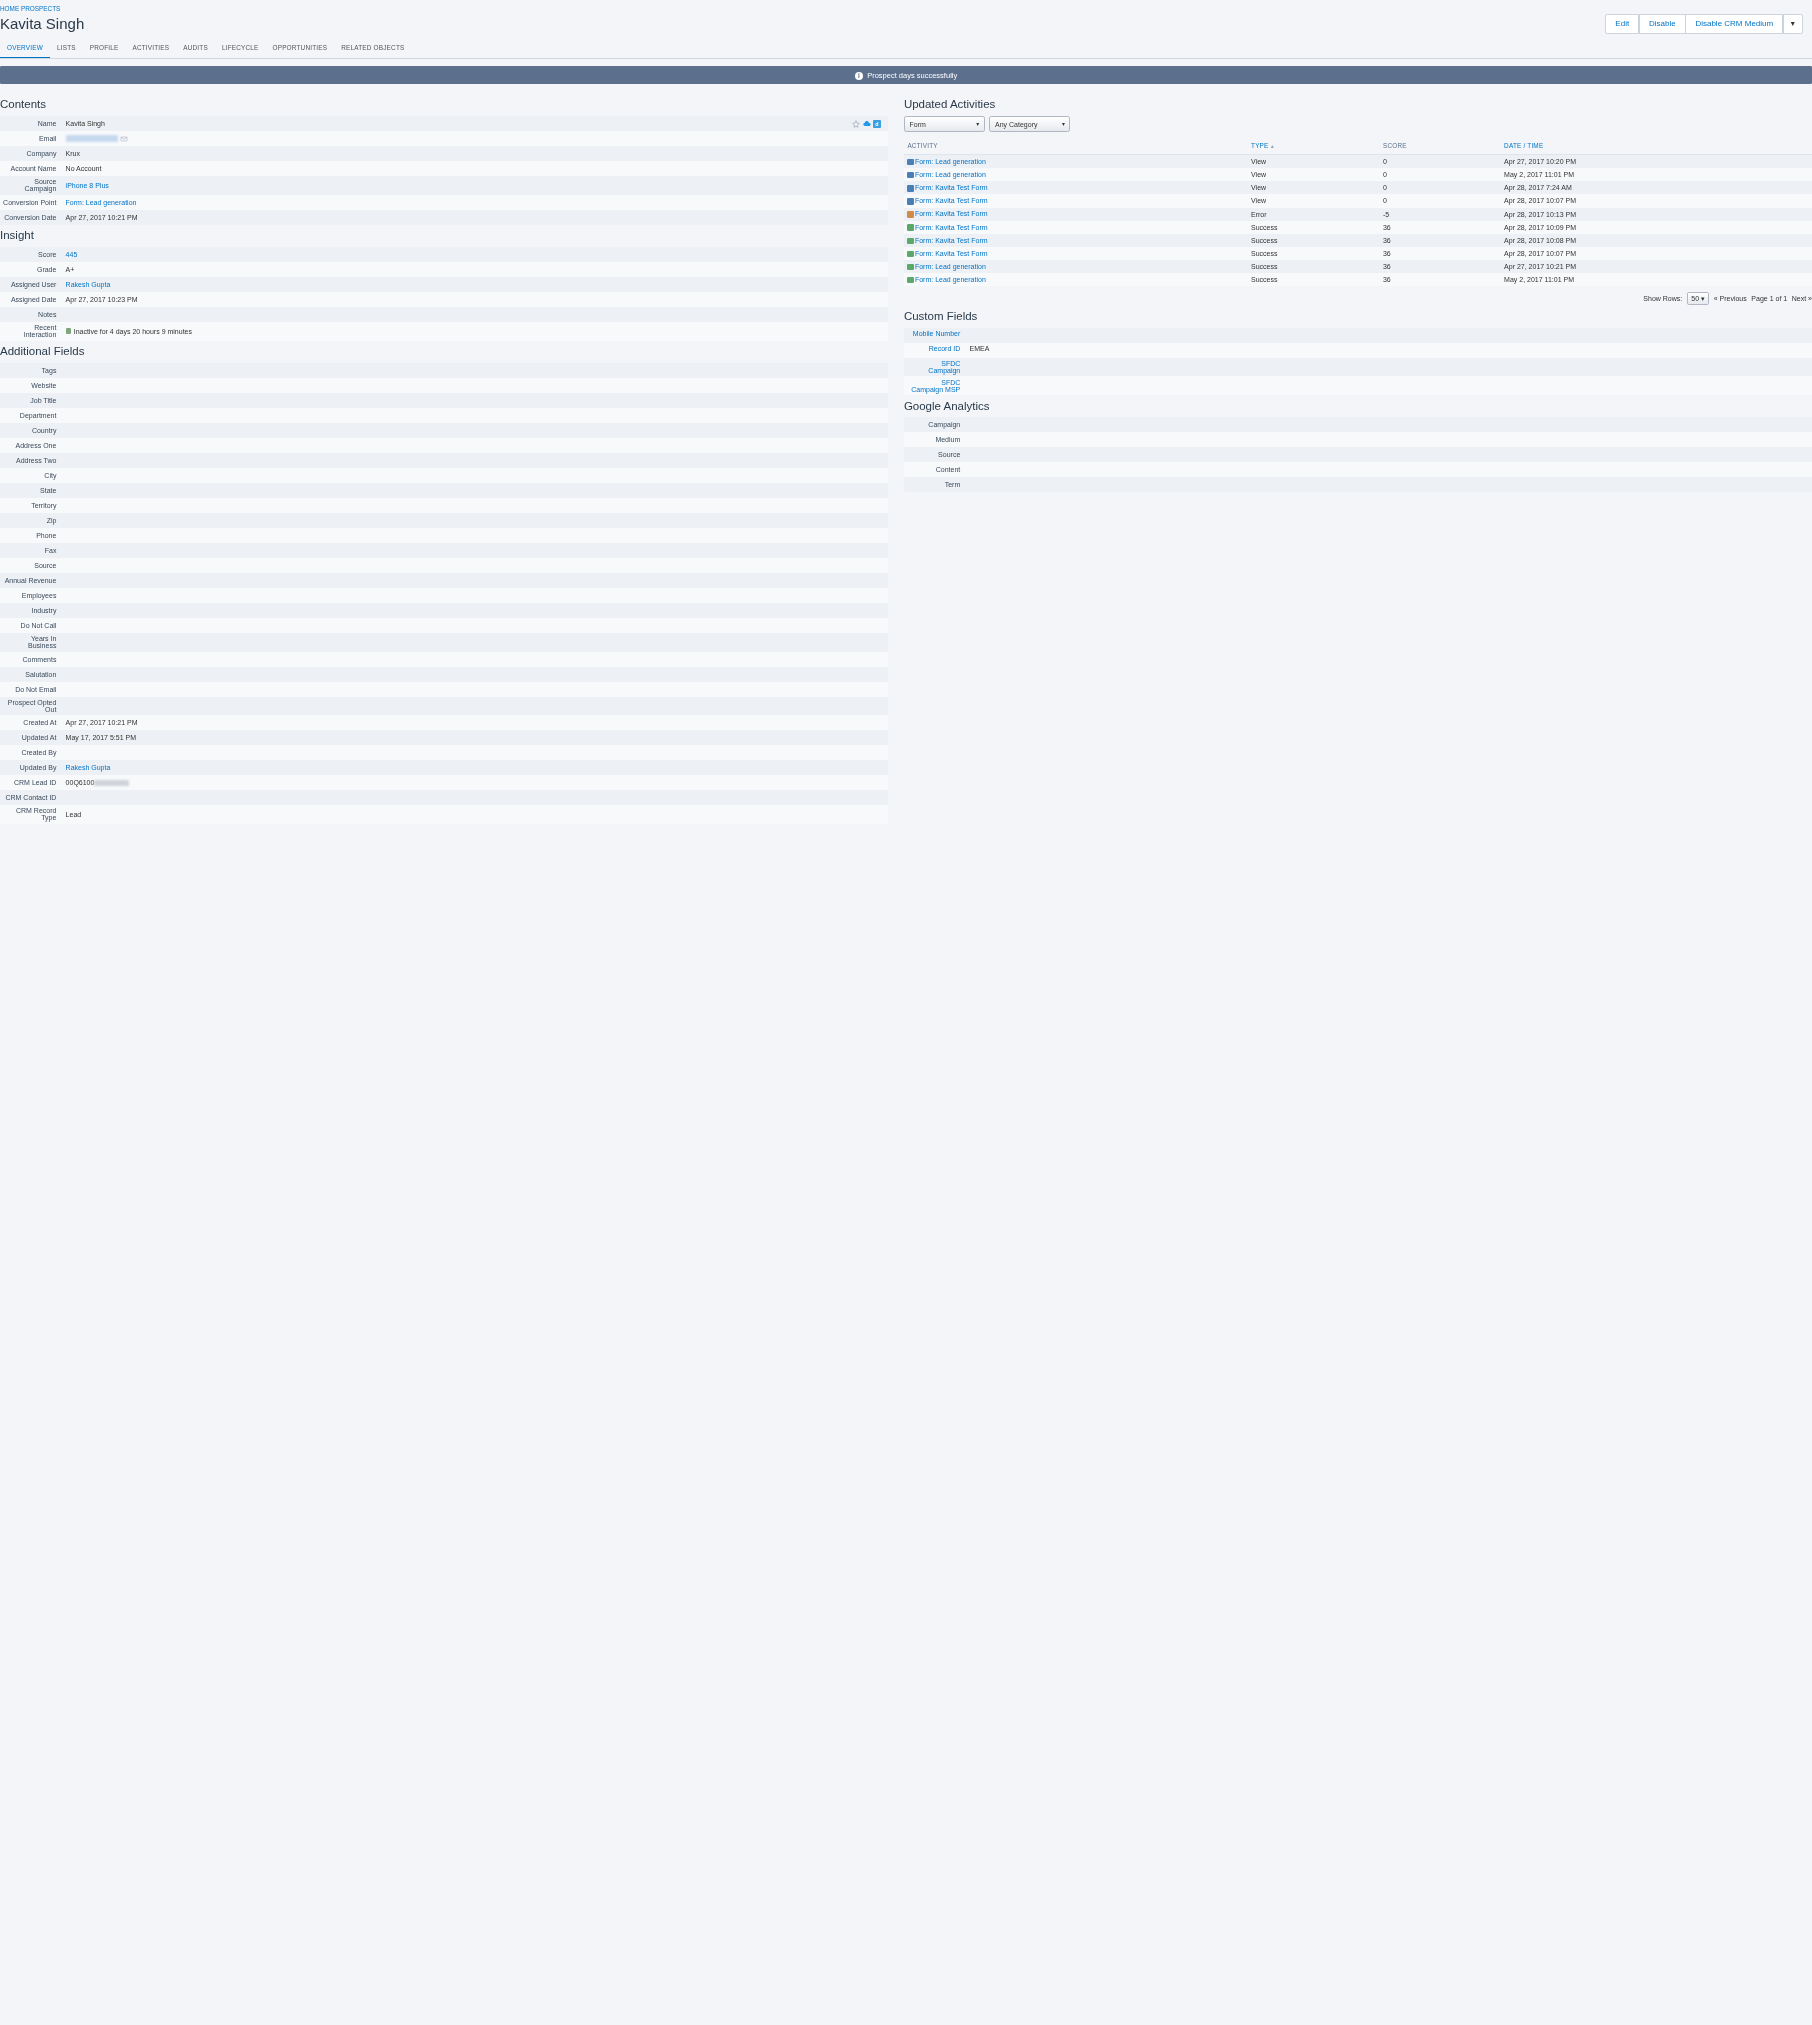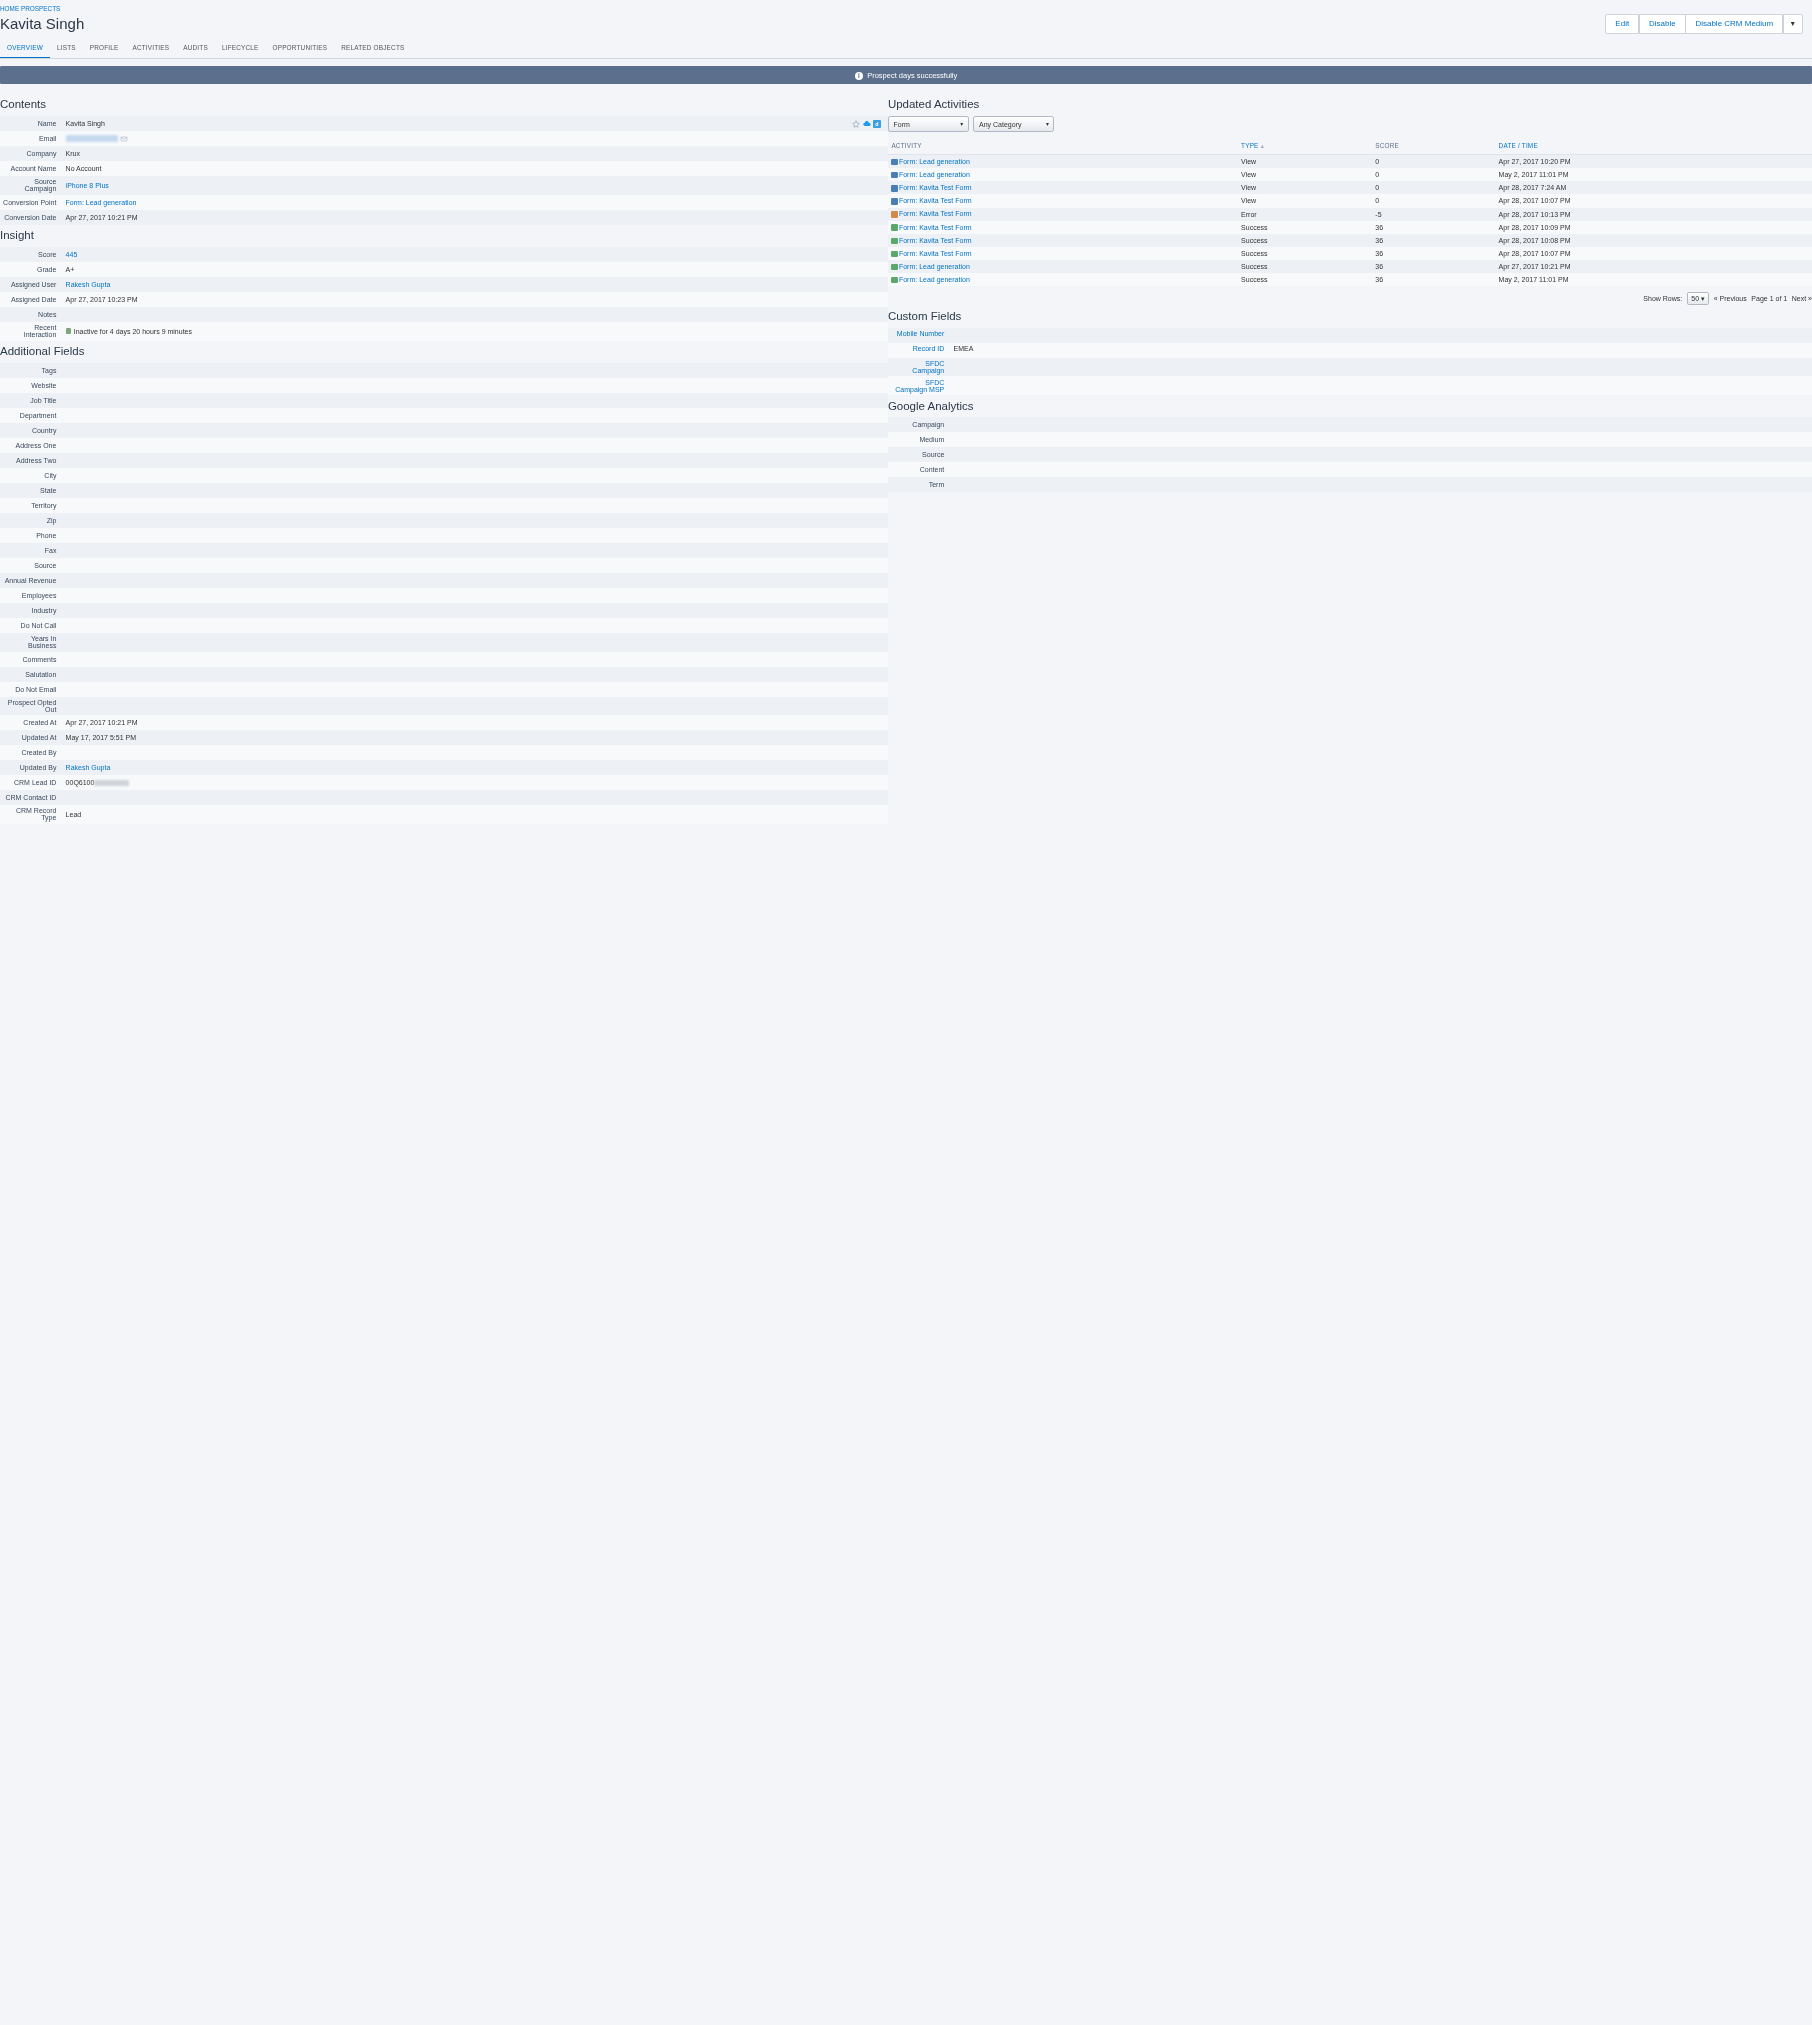--- a/index.html
+++ b/index.html
@@ -30,21 +30,21 @@
 }
 .tabs .tab.active { color: #0073c6; border-bottom: 1.7px solid #0073c6; font-weight: 500; }
 .banner {
   background: #5c6f8d; color: #fff; text-align: center; padding: 4.6px 0; margin: 7px 0 9.2px 0;
   font-size: 7.5px; border-radius: 1.2px;
 }
 .banner .info-icon {
   display: inline-block; width: 8px; height: 8px; border-radius: 50%; background: #fff; color: #5c6f8d;
   text-align: center; line-height: 8px; font-weight: bold; font-size: 6.4px; margin-right: 2.3px;
 }
-.two-col { display: flex; padding: 0 0 11.5px 0; }
+.two-col { display: flex; gap: 16px; padding: 0 0 11.5px 0; }
 .col-left { flex: 0 0 49%; }
 .col-right { flex: 1; }
 h2.section-title { font-size: 11.5px; font-weight: 300; color: #2b3a4a; margin: 4.6px 0 5.8px 0; }
 .kv-table { width: 100%; }
 .kv-row { display: flex; align-items: center; min-height: 15px; }
 .kv-row:nth-child(odd) { background: #edf0f4; }
 .kv-row:nth-child(even) { background: #f8f9fb; }
 .kv-label {
   flex: 0 0 61px; text-align: right; padding: 2.3px 4.6px 2.3px 2.3px;
   font-size: 7px; color: #3a4a5c;

